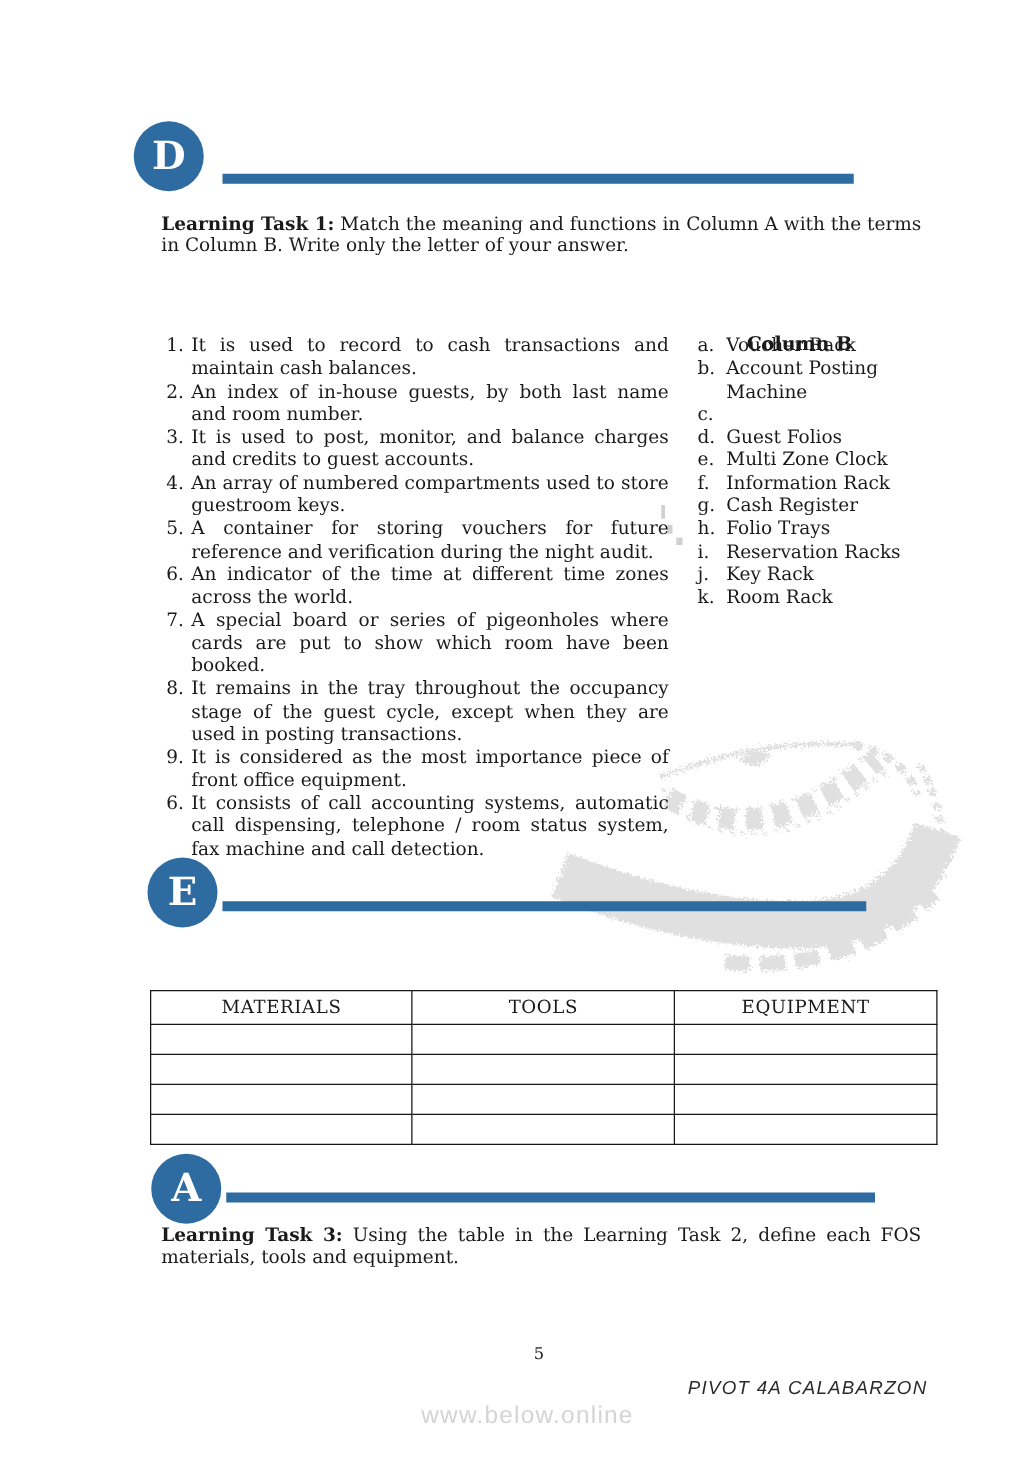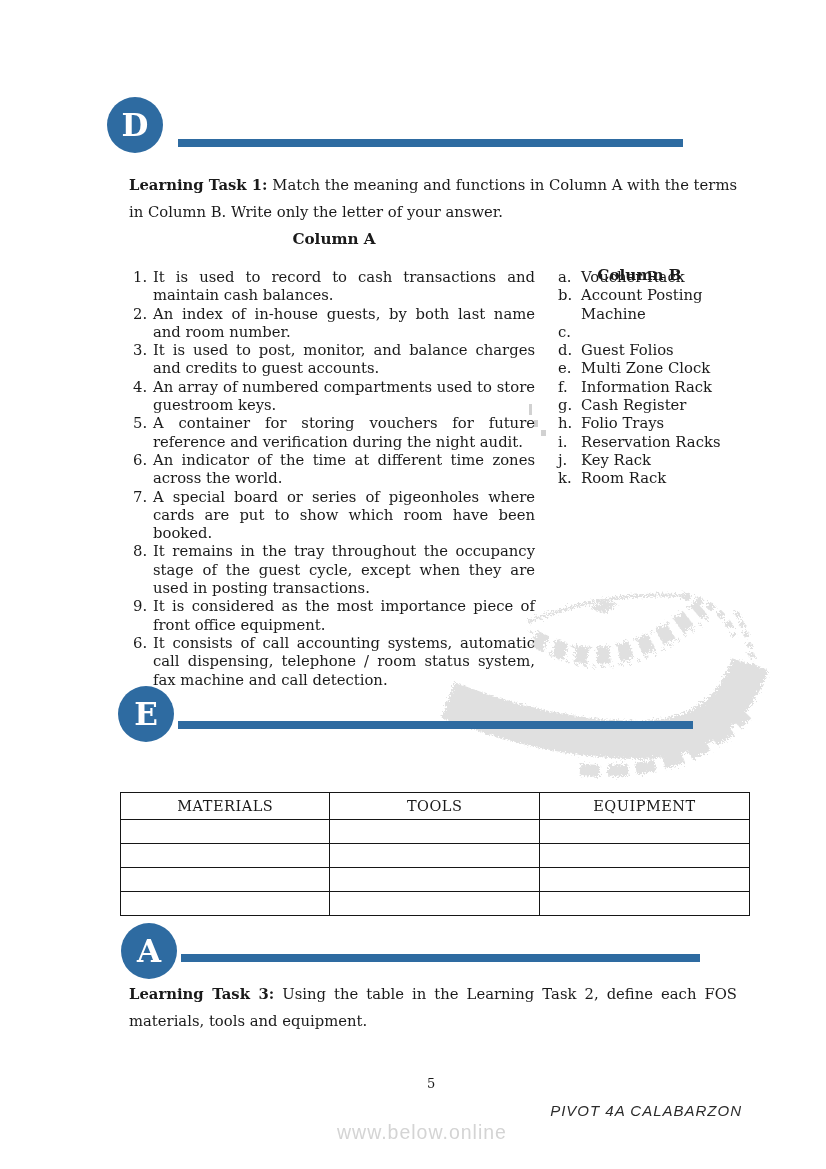--- a/index.html
+++ b/index.html
@@ -17,21 +17,21 @@
   .badge{
     width:56px;height:56px;border-radius:50%;
     background:#2e6ba1;color:#ffffff;
     display:flex;align-items:center;justify-content:center;
     font-family:"DejaVu Serif", serif;font-weight:bold;font-size:31px;
     z-index:3;
   }
   .rule{height:8px;background:#2e6ba1;z-index:3;}
   
   .task-para{
-    width:608px;font-size:14.8px;line-height:27px;
+    width:608px;font-size:14.8px;line-height:17px;
     text-align:justify;z-index:3;
   }
   .task-label{font-weight:bold;}
   
   .col-title{font-weight:bold;font-size:15.2px;text-align:center;z-index:3;}
   .mlist{z-index:3;font-size:14.8px;line-height:18.3px;}
   .mlist .li{display:flex;}
   .mlist .m{flex:0 0 20px;}
   .mlist-b .m{flex:0 0 23px;}
   .mlist-a .t{width:382px;text-align:justify;}
@@ -89,21 +89,20 @@
   <div class="abs speck" style="left:534px;top:420px;width:4px;height:7px;"></div>
   <div class="abs speck" style="left:541px;top:430px;width:5px;height:6px;"></div>
 
   <div class="abs badge" style="left:107px;top:97px;">D</div>
   <div class="abs rule" style="left:178px;top:139px;width:505px;"></div>
 
   <div class="abs task-para" style="left:129px;top:171px;">
     <span class="task-label">Learning Task 1:</span><span> Match the meaning and functions in Column A with the terms in Column B. Write only the letter of your answer.</span>
   </div>
 
-  <div class="abs col-title" style="left:133px;top:230px;width:402px;">Column A</div>
   <div class="abs col-title" style="left:558px;top:230px;width:163px;margin-top:36px;">Column B</div>
 
   <div class="abs mlist mlist-a" style="left:133px;top:268px;">
     <div class="li">
         <span class="m">1.</span>
         <span class="t">It is used to record to cash transactions and maintain cash balances.</span>
       </div>
     <div class="li">
         <span class="m">2.</span>
         <span class="t">An index of in-house guests, by both last name and room number.</span>

